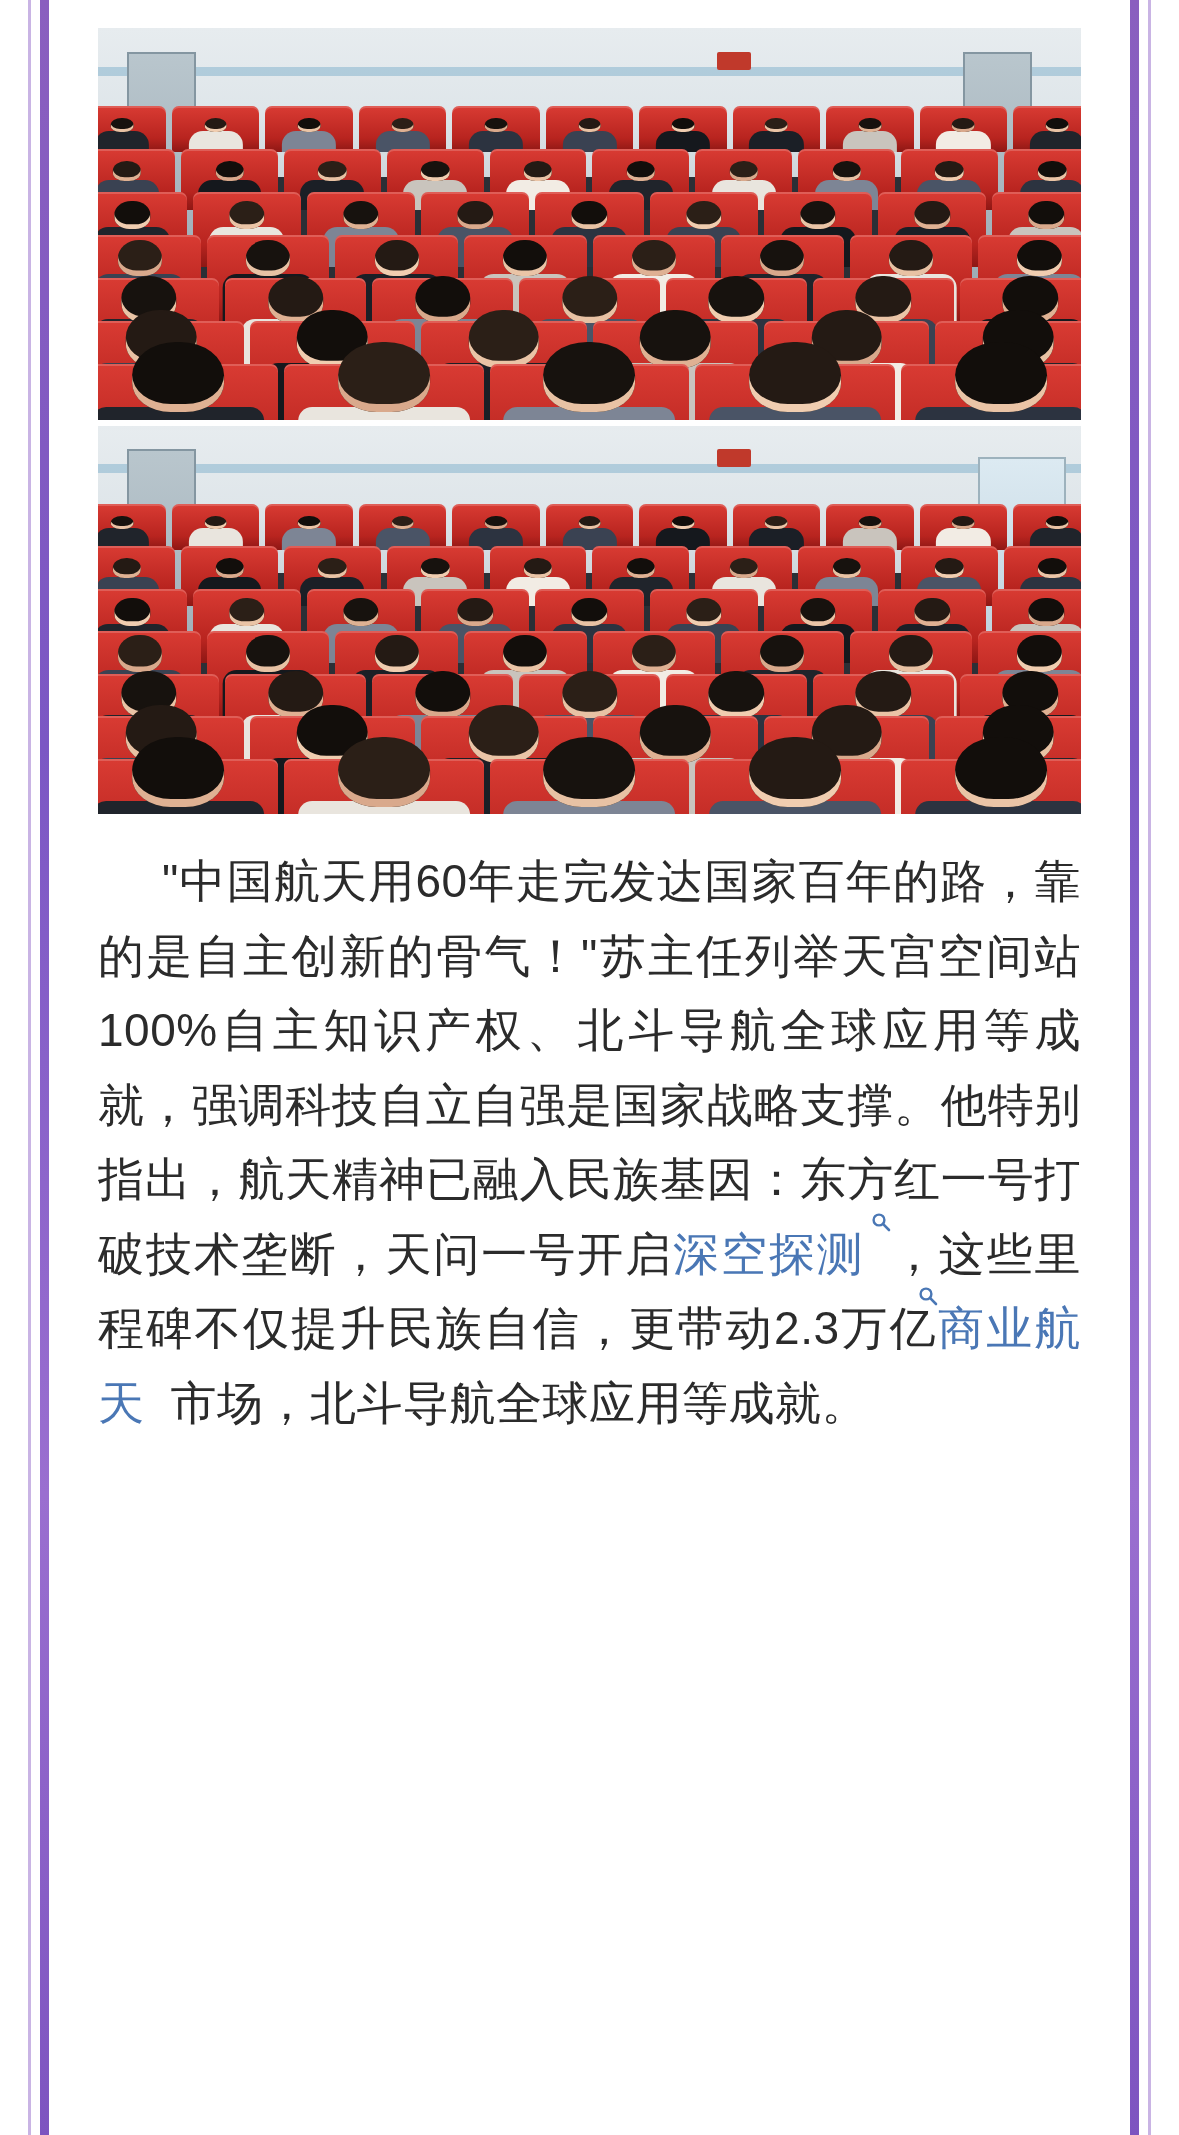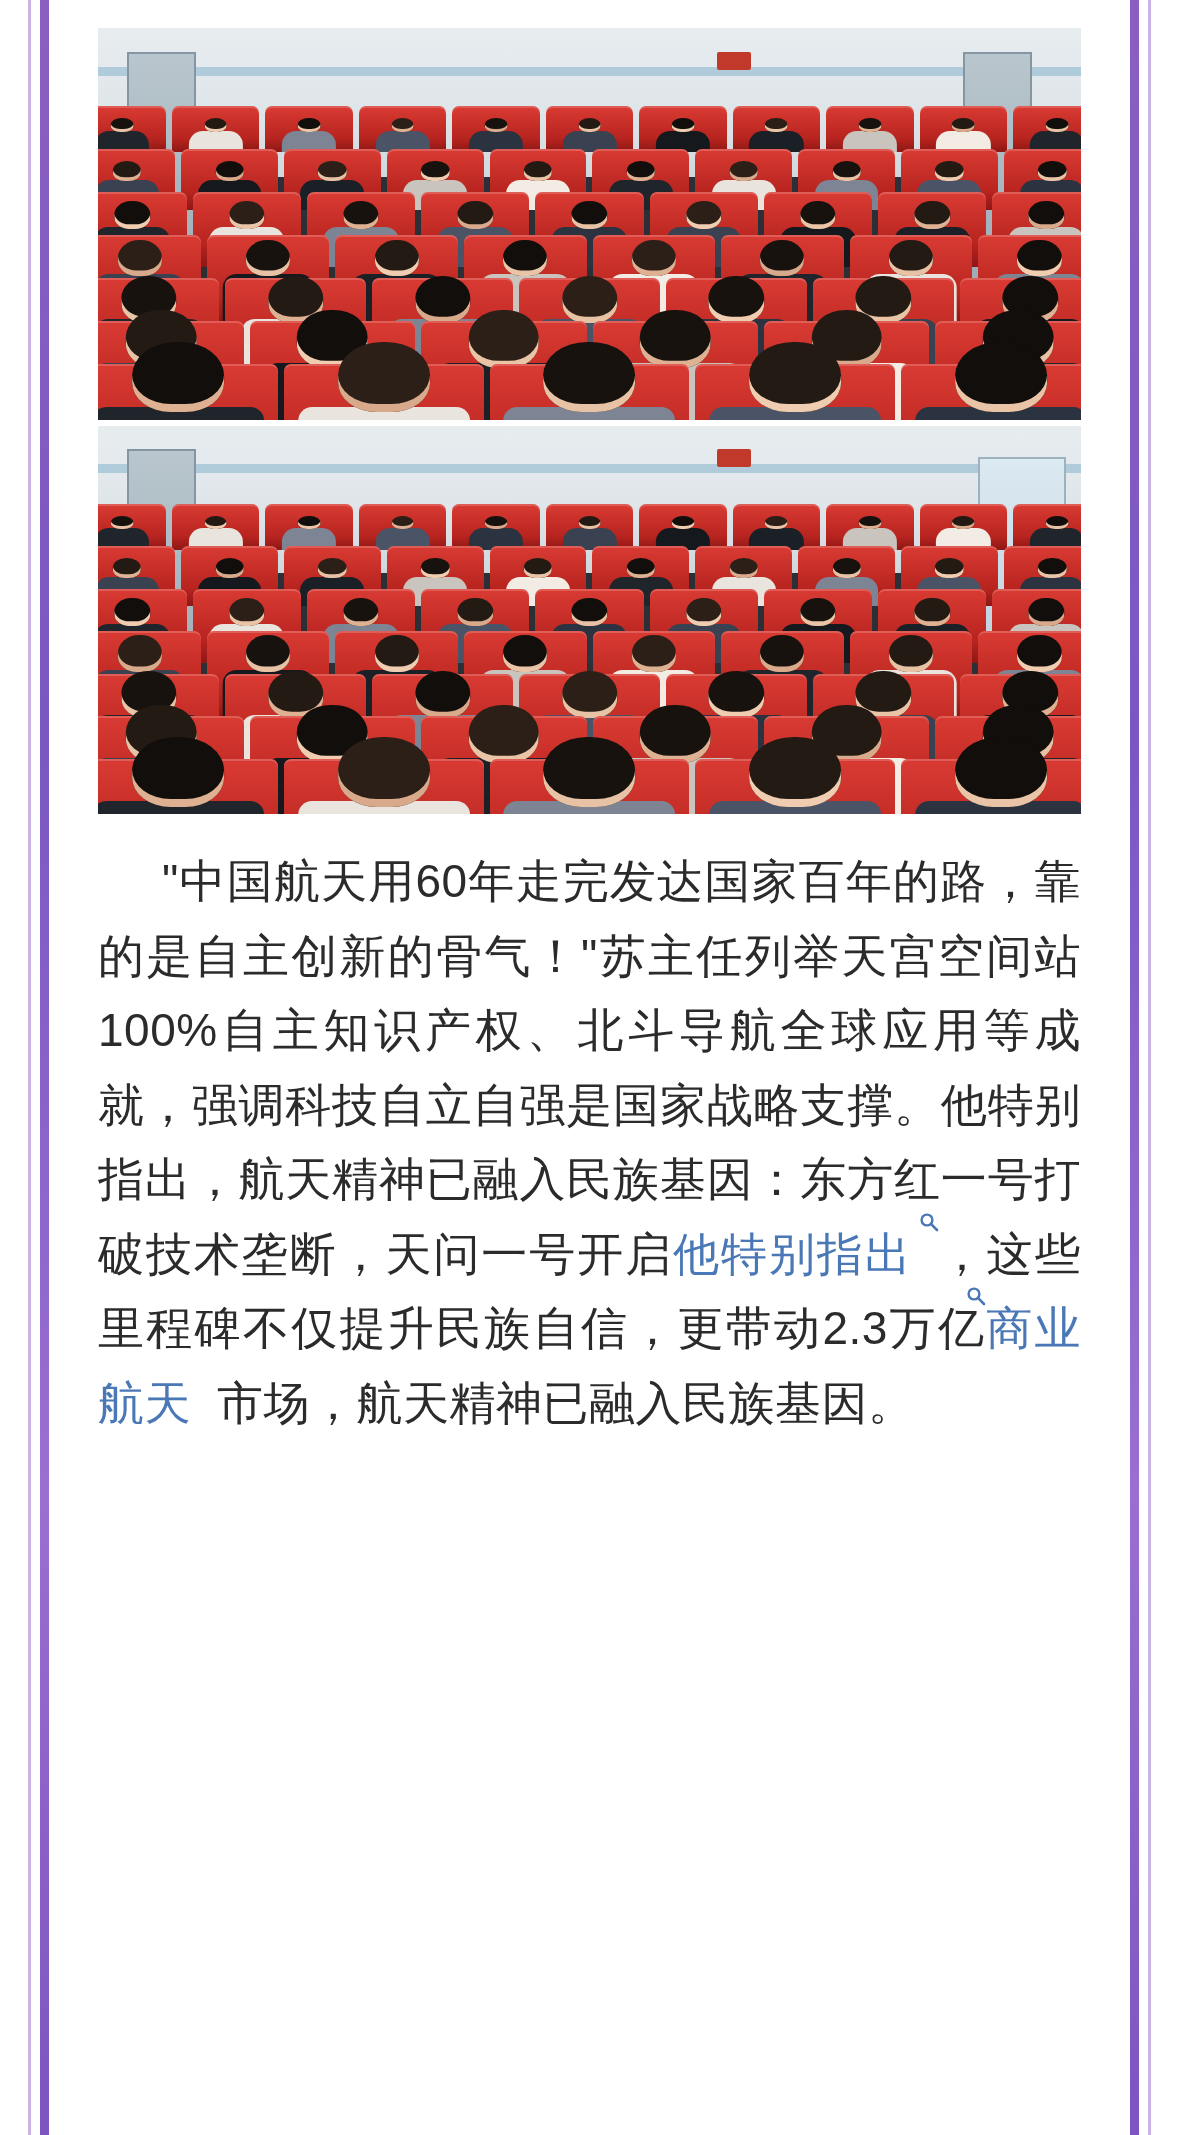--- a/index.html
+++ b/index.html
@@ -651,22 +651,22 @@
               <div class="head" style="width: 46%; height: 52.9%; bottom: 64%; background: rgb(36, 26, 20); box-shadow: rgb(240, 205, 176) 0px -8px 0px inset;"></div>
             </div>
             <div class="seat">
               <div class="body" style="width: 86%; height: 68%; bottom: 0px; background: rgb(44, 51, 64);"></div>
               <div class="head" style="width: 46%; height: 52.9%; bottom: 64%; background: rgb(18, 14, 11); box-shadow: rgb(234, 196, 166) 0px -8px 0px inset;"></div>
             </div>
           </div>
         </div>
     </div>
 
-    <p class="article"><span class="indent"></span><span>"中国航天用60年走完发达国家百年的路，靠的是自主创新的骨气！"苏主任列举天宫空间站100%自主知识产权、北斗导航全球应用等成就，强调科技自立自强是国家战略支撑。他特别指出，航天精神已融入民族基因：东方红一号打破技术垄断，天问一号开启</span><span class="link"><span>他特别指出</span><svg class="mag" viewBox="0 0 20 20">
+    <p class="article"><span class="indent"></span><span>"中国航天用60年走完发达国家百年的路，靠的是自主创新的骨气！"苏主任列举天宫空间站100%自主知识产权、北斗导航全球应用等成就，强调科技自立自强是国家战略支撑。他特别指出，航天精神已融入民族基因：东方红一号打破技术垄断，天问一号开启</span><span class="link"><span>深空探测</span><svg class="mag" viewBox="0 0 20 20">
             <circle cx="8" cy="8" r="5.4"></circle>
             <line x1="12.2" y1="12.2" x2="18" y2="18"></line>
           </svg></span><span>，这些里程碑不仅提升民族自信，更带动2.3万亿</span><span class="link"><span>商业航天</span><svg class="mag" viewBox="0 0 20 20">
             <circle cx="8" cy="8" r="5.4"></circle>
             <line x1="12.2" y1="12.2" x2="18" y2="18"></line>
-          </svg></span><span>市场，航天精神已融入民族基因。</span></p>
+          </svg></span><span>市场，北斗导航全球应用等成就。</span></p>
 
   </div>
 </div>
 
 </body></html>

